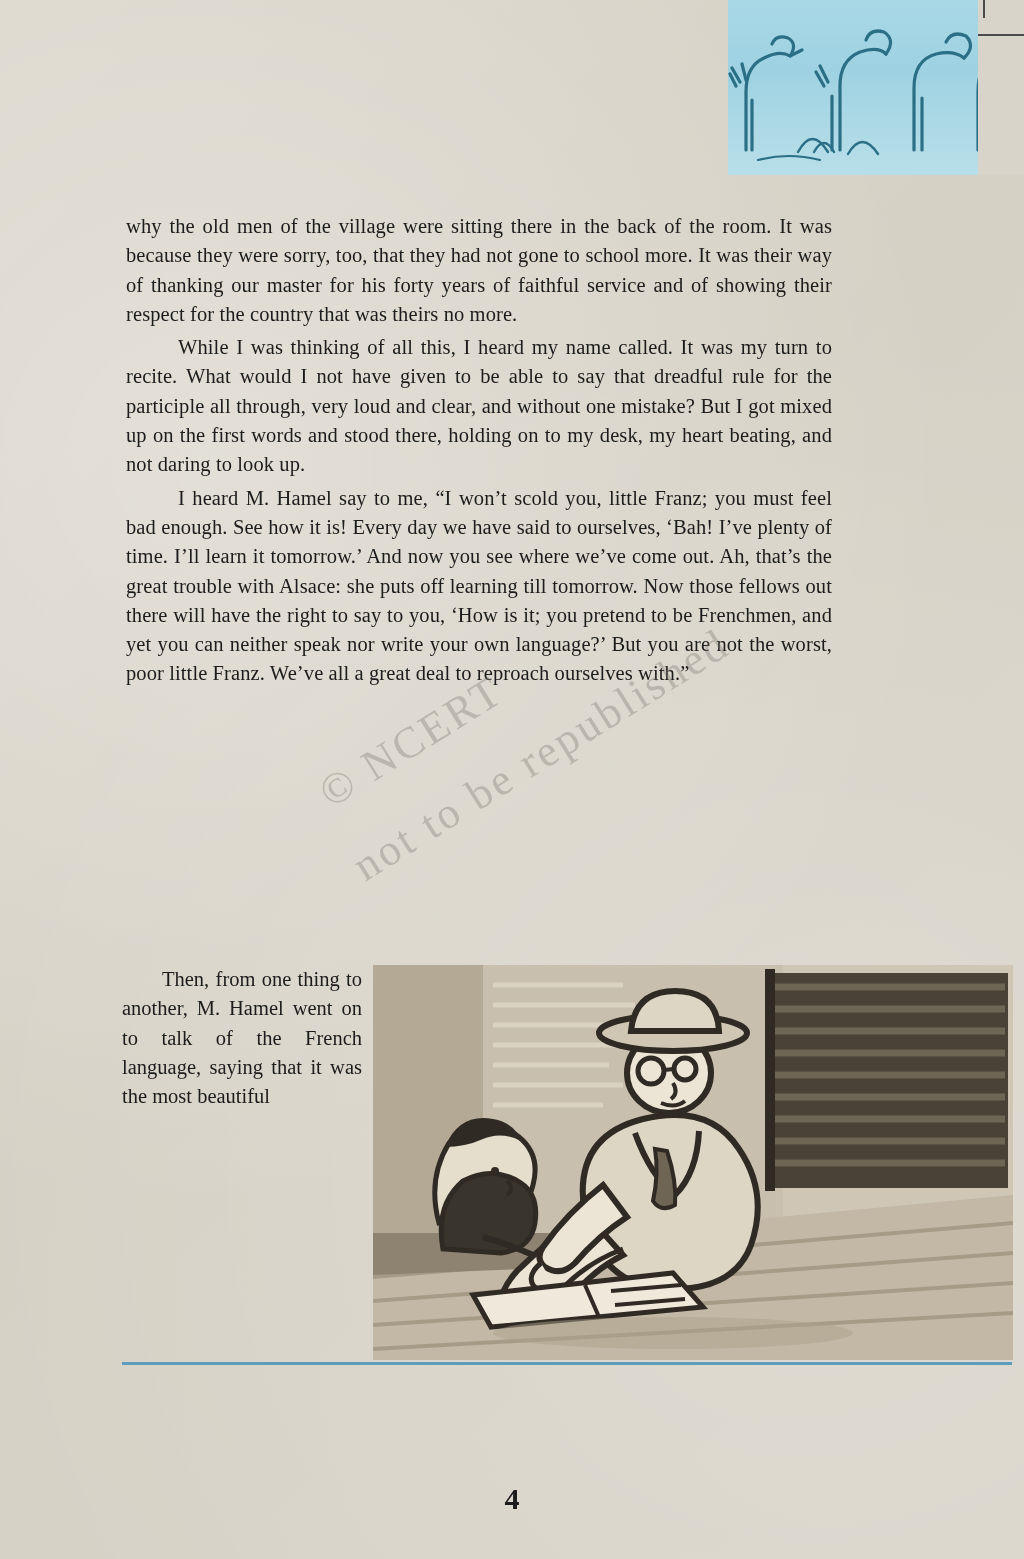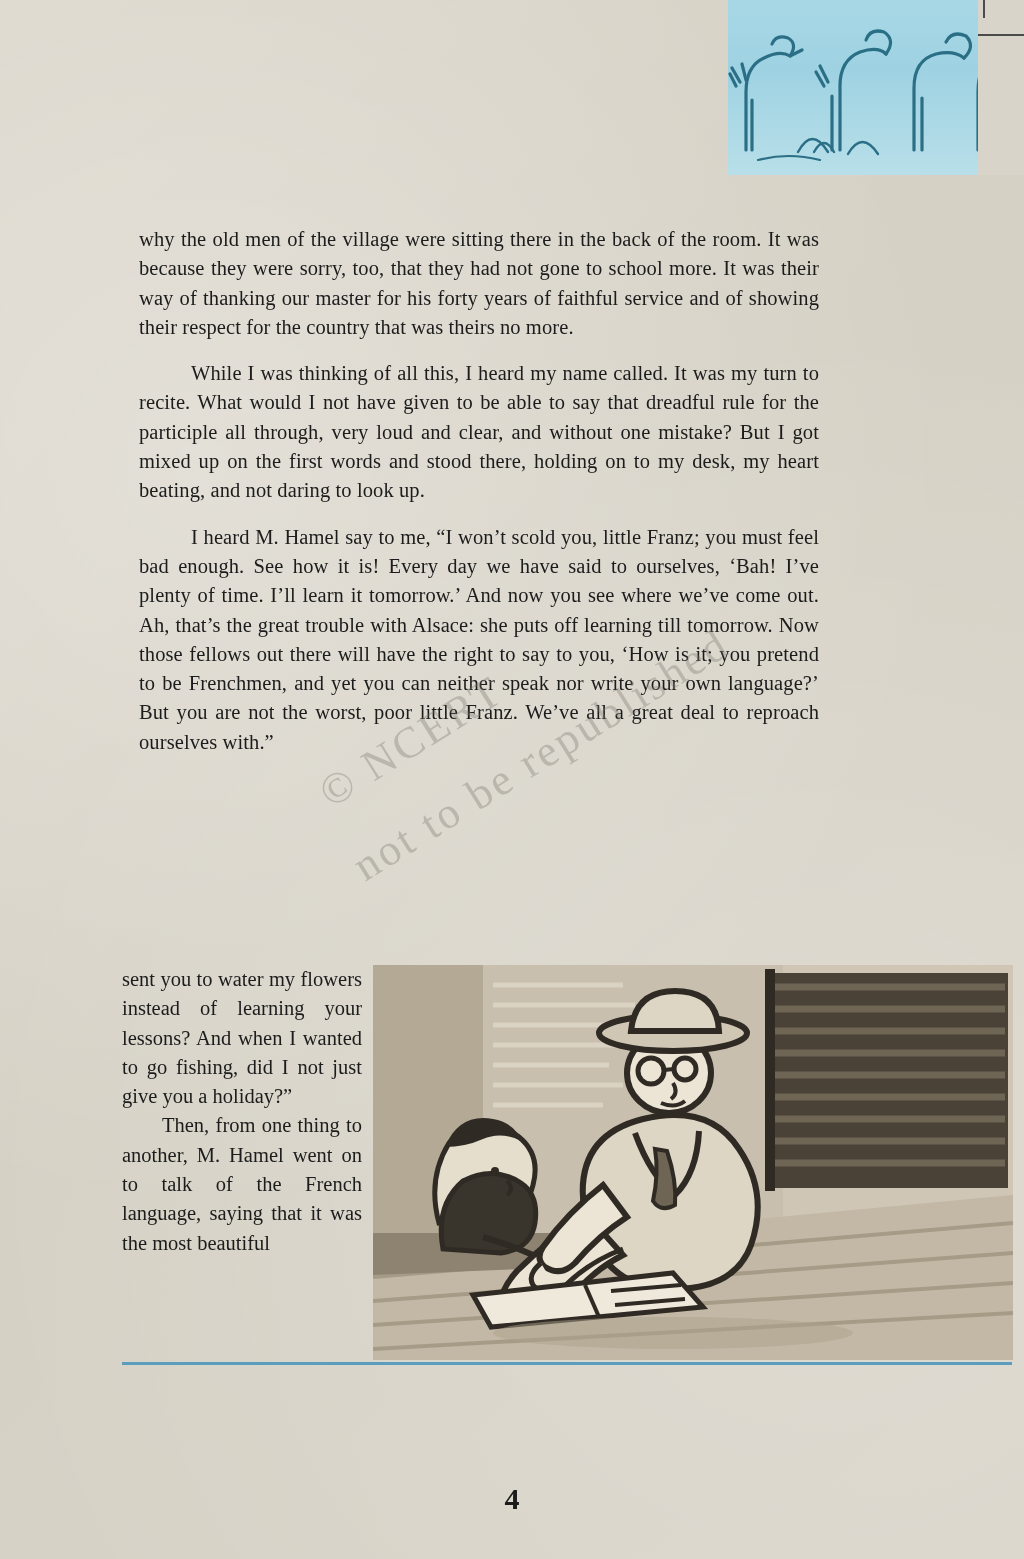--- a/index.html
+++ b/index.html
@@ -65,21 +65,21 @@
   }
 
   
   .text-col {
     position: absolute;
     left: 122px;
     top: 208px;
     width: 714px;
   }
   .para {
-    margin: 17px;
+    margin: 4px;
     font-size: 20.5px;
     line-height: 29.3px;
     text-align: justify;
     text-indent: 0;
     letter-spacing: 0.1px;
   }
   .para.indent { text-indent: 52px; }
 
   
   .narrow-col {
@@ -184,21 +184,20 @@
   <div class="vline"></div>
 </div>
 
 <div class="text-col">
   <p class="para">why the old men of the village were sitting there in the back of the room. It was because they were sorry, too, that they had not gone to school more. It was their way of thanking our master for his forty years of faithful service and of showing their respect for the country that was theirs no more.</p>
   <p class="para indent">While I was thinking of all this, I heard my name called. It was my turn to recite. What would I not have given to be able to say that dreadful rule for the participle all through, very loud and clear, and without one mistake? But I got mixed up on the first words and stood there, holding on to my desk, my heart beating, and not daring to look up.</p>
   <p class="para indent">I heard M. Hamel say to me, “I won’t scold you, little Franz; you must feel bad enough. See how it is! Every day we have said to ourselves, ‘Bah! I’ve plenty of time. I’ll learn it tomorrow.’ And now you see where we’ve come out. Ah, that’s the great trouble with Alsace: she puts off learning till tomorrow. Now those fellows out there will have the right to say to you, ‘How is it; you pretend to be Frenchmen, and yet you can neither speak nor write your own language?’ But you are not the worst, poor little Franz. We’ve all a great deal to reproach ourselves with.”</p>
 </div>
 
 <div class="narrow-col">
-  <p>sent you to water my flowers instead of learning your lessons? And when I wanted to go fishing, did I not just give you a holiday?”</p>
   <p class="indent">Then, from one thing to another, M. Hamel went on to talk of the French language, saying that it was the most beautiful</p>
 </div>
 
 <div class="watermark">
   <span class="l1">© NCERT</span>
   <span class="l2">not to be republished</span>
 </div>
 
 <div class="illus">
   <svg width="640" height="395" viewBox="0 0 640 395">

